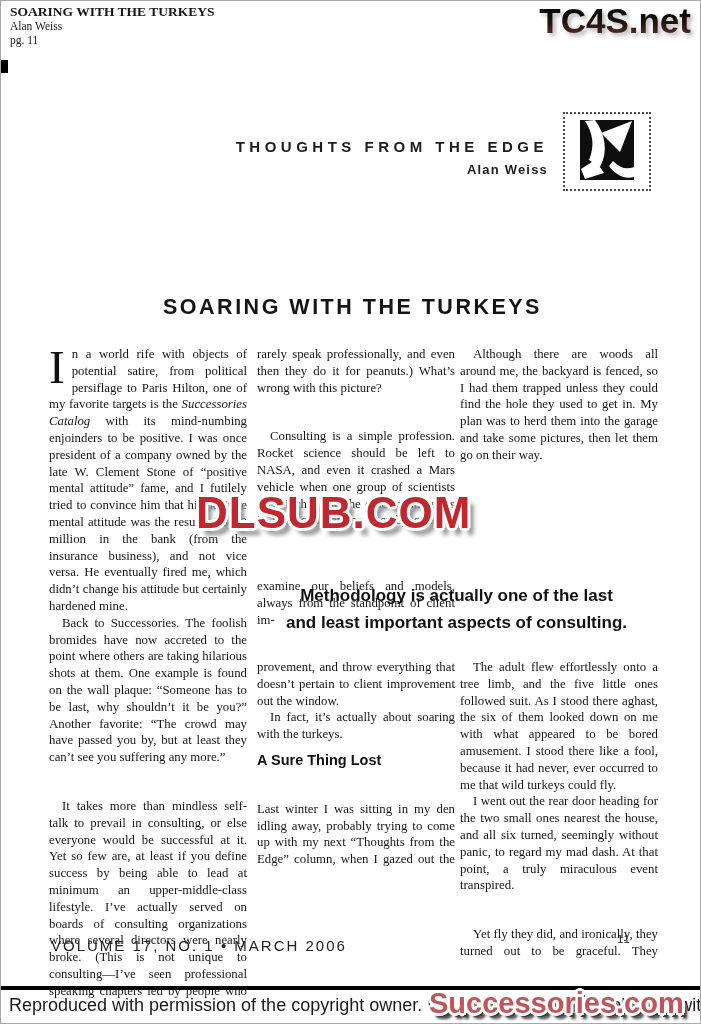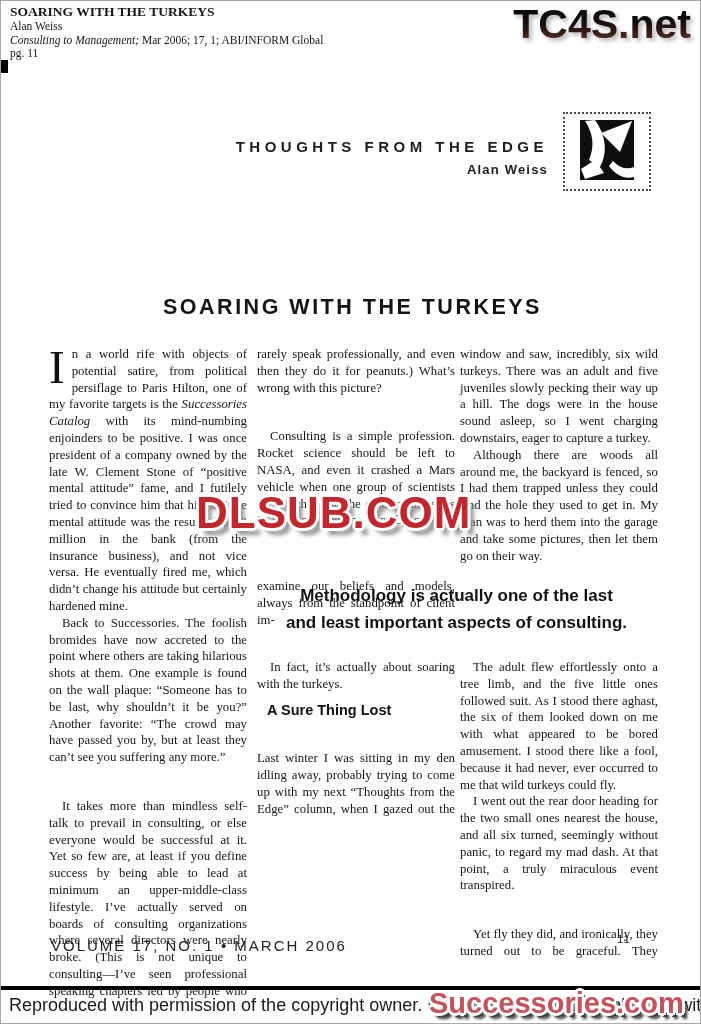--- a/index.html
+++ b/index.html
@@ -17,21 +17,21 @@
 
   
   .prov { position: absolute; left: 9px; top: 3px; line-height: 13.5px; }
   .prov-title { font-size: 13.5px; font-weight: bold; line-height: 16px; }
   .prov-line { font-size: 11.5px; }
 
   
   .wm-tc4s {
     position: absolute; right: 9px; top: 0px;
     font-family: "Liberation Sans", sans-serif;
-    font-size: 41px; font-weight: bold; letter-spacing: 0px;
+    font-size: 35px; font-weight: bold; letter-spacing: 0px;
     background: linear-gradient(180deg, #0b0b0b 35%, #2a1613 60%, #6e3831 95%);
     -webkit-background-clip: text; background-clip: text; color: transparent;
     filter: drop-shadow(3px 3px 2px #b8b8b8);
   }
 
   .edge-artifact { position: absolute; left: 0; top: 59px; width: 7px; height: 13px; background: #000; }
 
   
   .mast-text { position: absolute; right: 152px; top: 137px; text-align: right;
     font-family: "Liberation Sans", sans-serif; color: #1d1d1d; margin-left: 25px; }
@@ -79,21 +79,21 @@
     position: absolute; left: 256px; top: 581px; width: 399px;
     text-align: center;
     font-family: "Liberation Sans", sans-serif;
     font-size: 17px; line-height: 27px; font-weight: bold; color: #121212;
   }
 
   
   .section-heading {
     font-family: "Liberation Sans", sans-serif;
     font-size: 14.5px; font-weight: bold; color: #111;
-    margin: 9px 0 7px 10px; text-indent: 0; text-align: left;
+    margin: 9px 0 7px 0; text-indent: 0; text-align: left;
   }
 
   
   .wm-dlsub {
     position: absolute; left: 195px; top: 487px;
     font-family: "Liberation Sans", sans-serif;
     font-size: 44px; font-weight: 900; letter-spacing: 1px;
     color: #c1272d; white-space: nowrap;
     text-shadow:
       -2px -2px 0 #fff, 2px -2px 0 #fff, -2px 2px 0 #fff, 2px 2px 0 #fff,
@@ -132,21 +132,20 @@
   }
 </style>
 </head>
 <body>
 
 <div class="page">
 
   <header class="prov">
     <div class="prov-title">SOARING WITH THE TURKEYS</div>
     <div class="prov-line">Alan Weiss</div>
-    <div class="prov-line"><span class="ital">Consulting to Management;</span><span> Mar 2006; 17, 1; ABI/INFORM Global</span></div>
     <div class="prov-line">pg. 11</div>
   </header>
 
   <div class="wm-tc4s">TC4S.net</div>
 
   <div class="edge-artifact"></div>
 
   <div class="mast-text">
     <div class="mast-series">THOUGHTS FROM THE EDGE</div>
     <div class="mast-author">Alan Weiss</div>
@@ -172,30 +171,30 @@
   </div>
 
   <div class="col col2a">
     <p class="para flush">rarely speak professionally, and even then they do it for peanuts.) What’s wrong with this picture?</p>
     <p class="para cont-end">Consulting is a simple profession. Rocket science should be left to NASA, and even it crashed a Mars vehicle when one group of scientists used inches and the other centimeters in their calculations, thereby creating</p>
     <div class="gap-line"></div>
     <p class="para flush cont-end">examine our beliefs and models, always from the standpoint of client im-</p>
   </div>
 
   <div class="col col3a">
-    <p class="para flush">window and saw, incredibly, six wild turkeys. There was an adult and five juveniles slowly pecking their way up a hill. The dogs were in the house sound asleep, so I went charging downstairs, eager to capture a turkey.</p>
     <p class="para">Although there are woods all around me, the backyard is fenced, so I had them trapped unless they could find the hole they used to get in. My plan was to herd them into the garage and take some pictures, then let them go on their way.</p>
   </div>
 
   <div class="pullquote">
     <div>Methodology is actually one of the last</div>
     <div>and least important aspects of consulting.</div>
   </div>
 
   <div class="col col2b">
+    <p class="para flush">provement, and throw everything that doesn’t pertain to client improvement out the window.</p>
     <p class="para">In fact, it’s actually about soaring with the turkeys.</p>
     <h2 class="section-heading">A Sure Thing Lost</h2>
     <p class="para flush cont-end">Last winter I was sitting in my den idling away, probably trying to come up with my next “Thoughts from the Edge” column, when I gazed out the</p>
   </div>
 
   <div class="col col3b">
     <p class="para">The adult flew effortlessly onto a tree limb, and the five little ones followed suit. As I stood there aghast, the six of them looked down on me with what appeared to be bored amusement. I stood there like a fool, because it had never, ever occurred to me that wild turkeys could fly.</p>
     <p class="para">I went out the rear door heading for the two small ones nearest the house, and all six turned, seemingly without panic, to regard my mad dash. At that point, a truly miraculous event transpired.</p>
     <p class="para cont-end">Yet fly they did, and ironically, they turned out to be graceful. They</p>
   </div>

